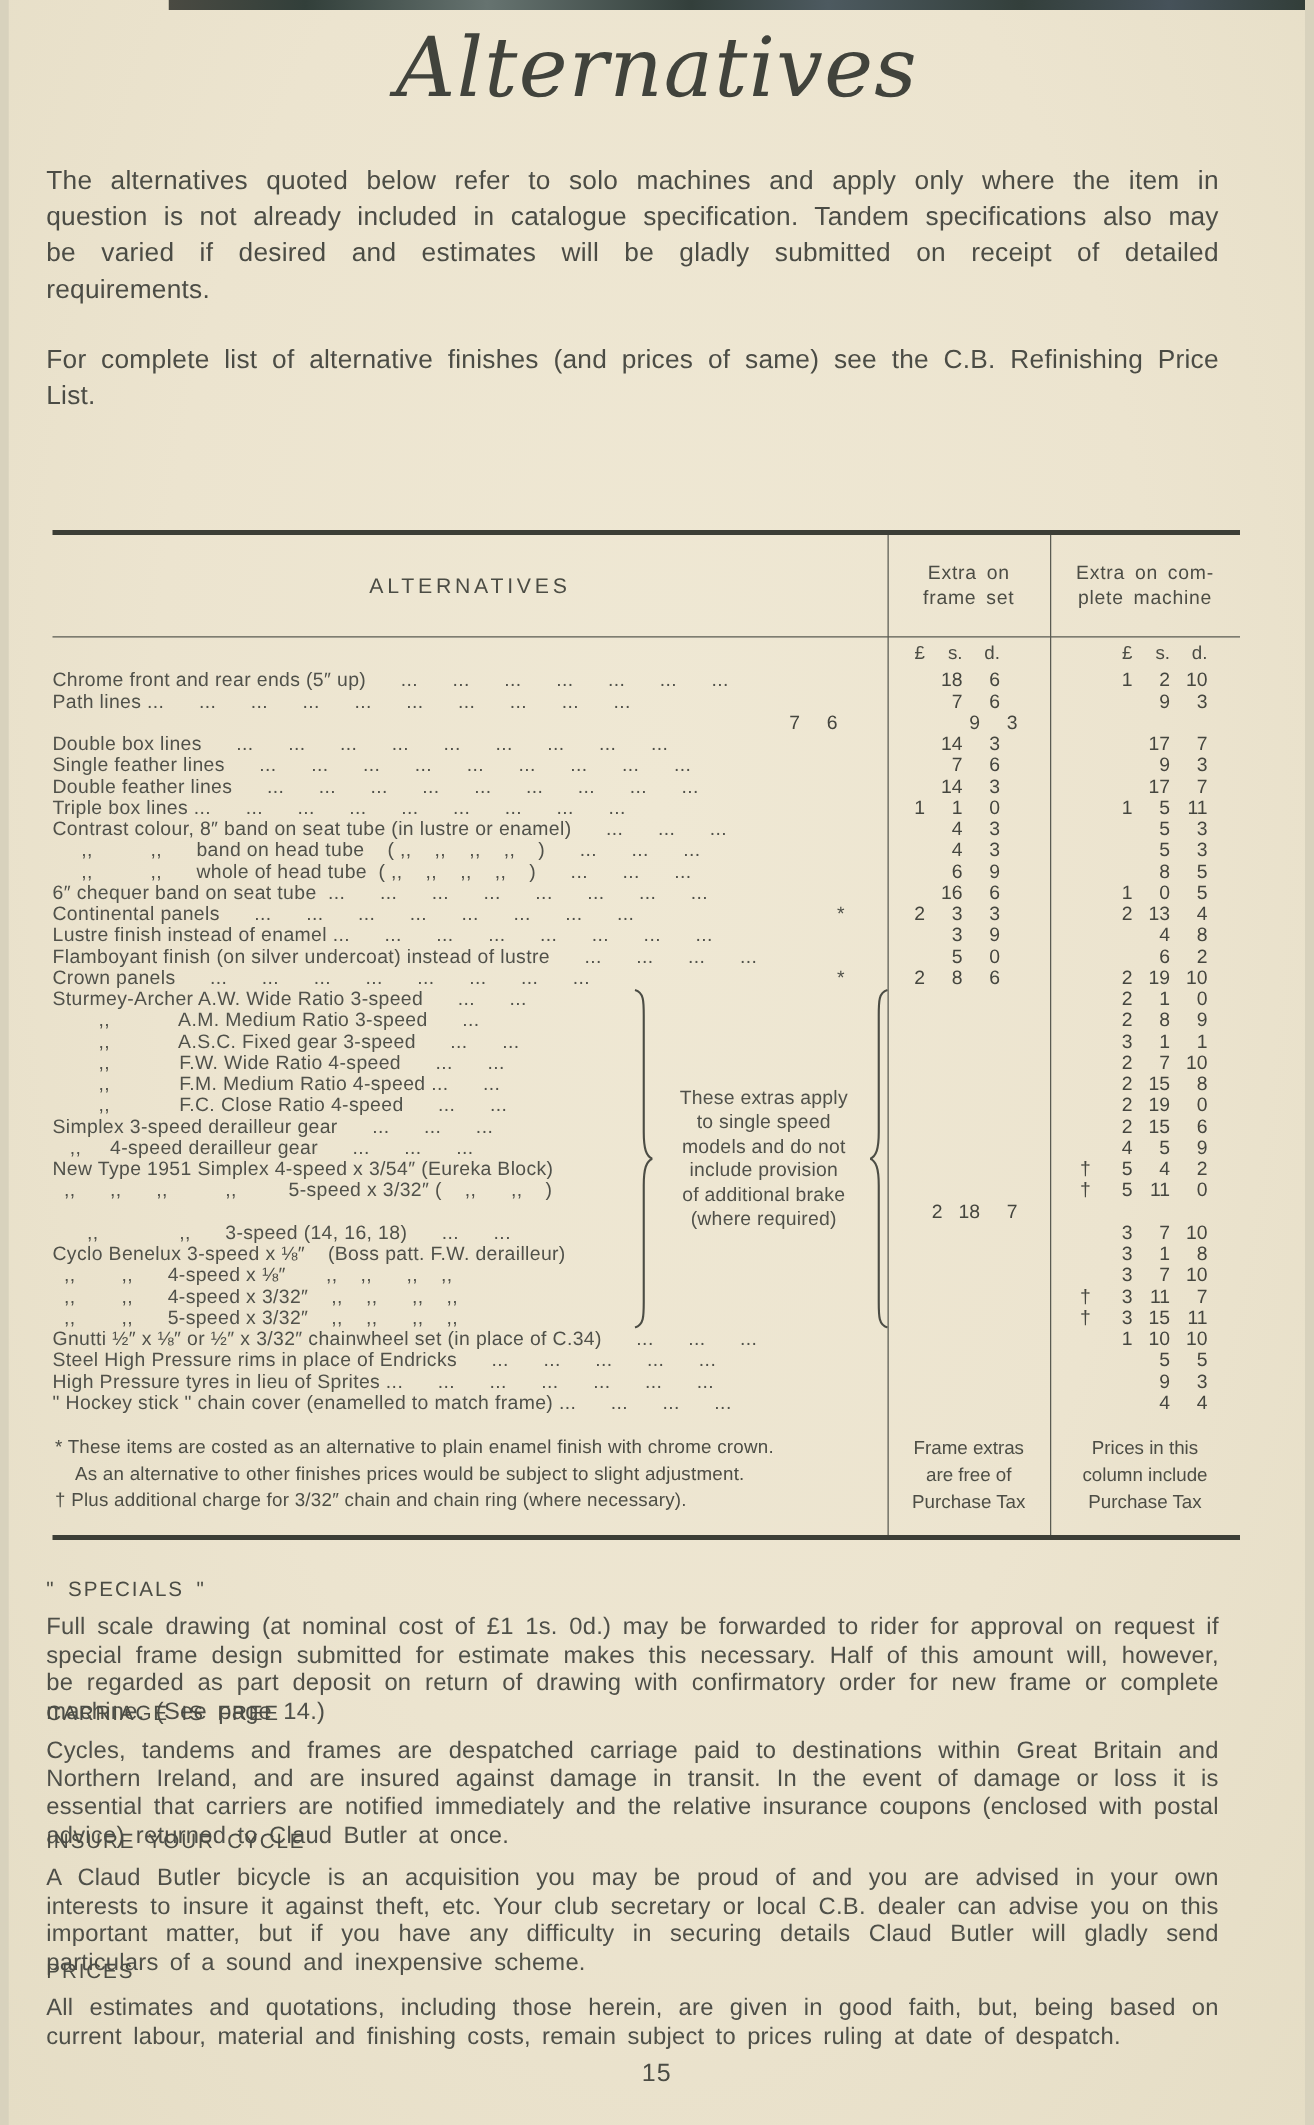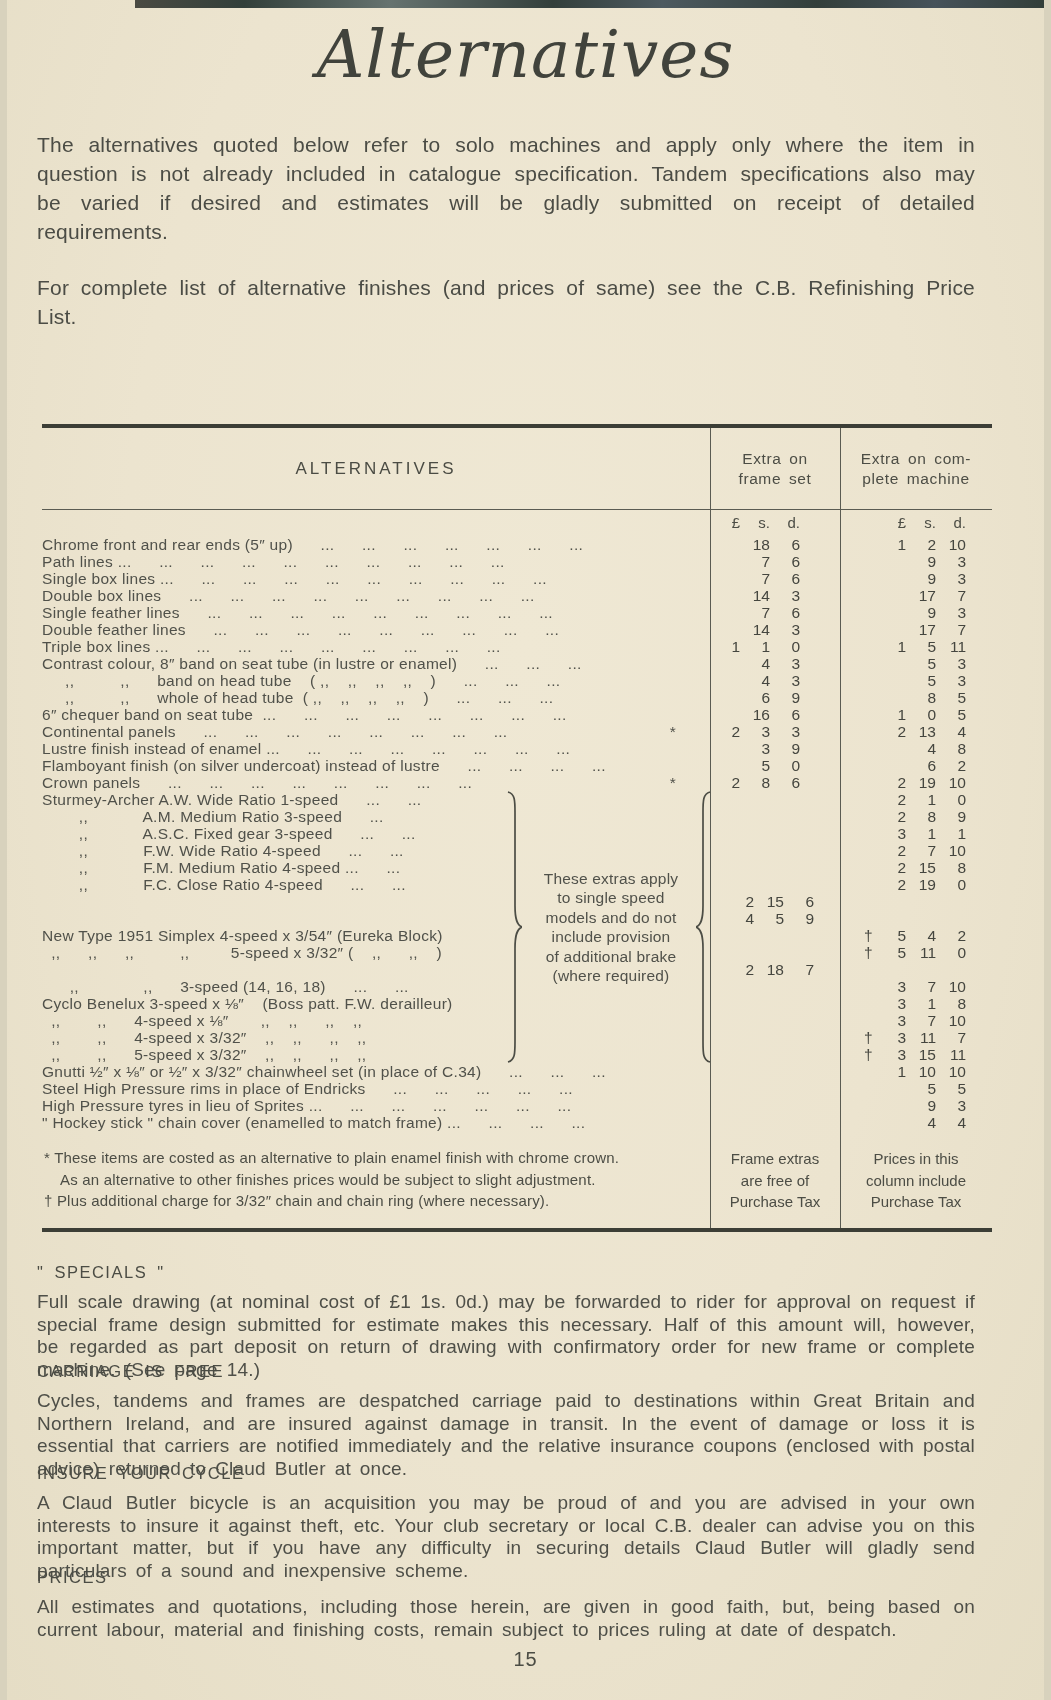--- a/index.html
+++ b/index.html
@@ -121,21 +121,20 @@
             <span class="p pD">6</span>
           </div>
           <div class="cell-mach">
             <span class="dag"></span>
             <span class="p pL"></span>
             <span class="p pS">9</span>
             <span class="p pD">3</span>
           </div>
         </div>
         <div class="trow">
-          <div class="cell-desc"><span class="lab">Single box lines ...</span><span class="dots">      ...      ...      ...      ...      ...      ...      ...      ...      ...</span></div>
           <div class="cell-frame">
             <span class="p pL"></span>
             <span class="p pS">7</span>
             <span class="p pD">6</span>
           </div>
           <div class="cell-mach">
             <span class="dag"></span>
             <span class="p pL"></span>
             <span class="p pS">9</span>
             <span class="p pD">3</span>
@@ -303,21 +302,21 @@
             <span class="p pD">6</span>
           </div>
           <div class="cell-mach">
             <span class="dag"></span>
             <span class="p pL">2</span>
             <span class="p pS">19</span>
             <span class="p pD">10</span>
           </div>
         </div>
         <div class="trow">
-          <div class="cell-desc"><span class="lab">Sturmey-Archer A.W. Wide Ratio 1-speed</span><span class="dots">      ...      ...</span></div>
+          <div class="cell-desc"><span class="lab">Sturmey-Archer A.W. Wide Ratio 3-speed</span><span class="dots">      ...      ...</span></div>
           <div class="cell-frame">
             <span class="p pL"></span>
             <span class="p pS"></span>
             <span class="p pD"></span>
           </div>
           <div class="cell-mach">
             <span class="dag"></span>
             <span class="p pL">2</span>
             <span class="p pS">1</span>
             <span class="p pD">0</span>
@@ -387,33 +386,35 @@
             <span class="p pD"></span>
           </div>
           <div class="cell-mach">
             <span class="dag"></span>
             <span class="p pL">2</span>
             <span class="p pS">19</span>
             <span class="p pD">0</span>
           </div>
         </div>
         <div class="trow">
+          <div class="cell-desc"><span class="lab">Simplex 3-speed derailleur gear</span><span class="dots">      ...      ...      ...</span></div>
           <div class="cell-frame">
             <span class="p pL"></span>
             <span class="p pS"></span>
             <span class="p pD"></span>
           </div>
           <div class="cell-mach">
             <span class="dag"></span>
             <span class="p pL">2</span>
             <span class="p pS">15</span>
             <span class="p pD">6</span>
           </div>
         </div>
         <div class="trow">
+          <div class="cell-desc"><span class="lab">   ,,     4-speed derailleur gear</span><span class="dots">      ...      ...      ...</span></div>
           <div class="cell-frame">
             <span class="p pL"></span>
             <span class="p pS"></span>
             <span class="p pD"></span>
           </div>
           <div class="cell-mach">
             <span class="dag"></span>
             <span class="p pL">4</span>
             <span class="p pS">5</span>
             <span class="p pD">9</span>

